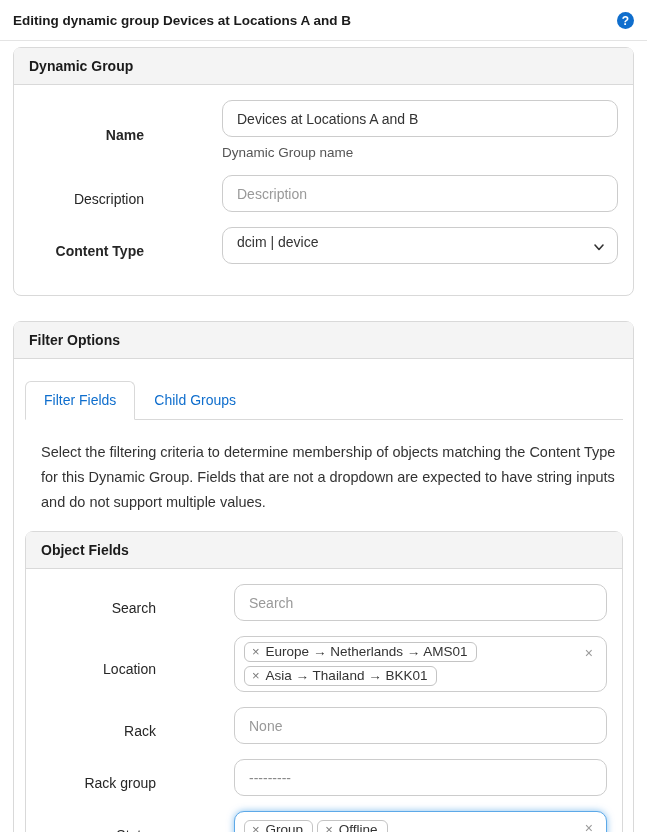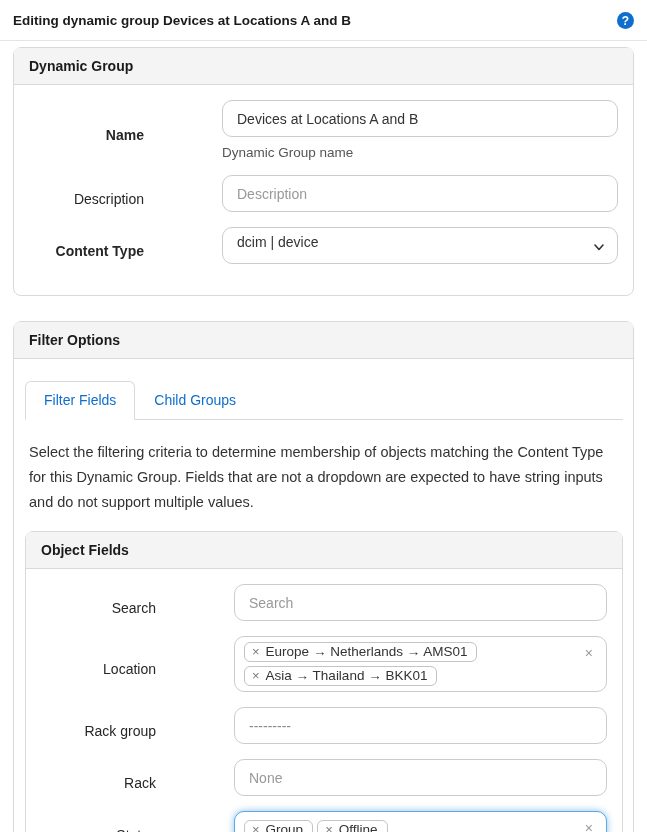--- a/index.html
+++ b/index.html
@@ -119,21 +119,21 @@
     cursor: pointer;
     border: 1px solid transparent;
     border-radius: 6px 6px 0 0;
   }
   .nav-tabs li.active .tab-link {
     background: #fff;
     border-color: #d9d9d9 #d9d9d9 #ffffff #d9d9d9;
   }
 
   .intro-text {
-    margin: 20px 0 16px 4px;
+    margin: 20px 0 16px 16px;
     font-size: 14.5px;
     line-height: 25px;
     color: #333333;
     max-width: 610px;
   }
 
   
   .multiselect {
     width: 100%;
     min-height: 37px;
@@ -257,30 +257,30 @@
               <span class="tag">
                 <span class="tag-remove">×</span>
                 <span>Asia → Thailand → BKK01</span>
               </span>
               <span class="clear-all">×</span>
             </div>
           </div>
         </div>
 
         <div class="form-row">
+          <label class="lbl">Rack</label>
+          <div class="ctl">
+            <input class="text-input" type="text" placeholder="None" style="">
+          </div>
+        </div>
+
+        <div class="form-row">
           <label class="lbl">Rack group</label>
           <div class="ctl">
             <input class="text-input muted-value" type="text" value="---------" style="">
-          </div>
-        </div>
-
-        <div class="form-row">
-          <label class="lbl">Rack</label>
-          <div class="ctl">
-            <input class="text-input" type="text" placeholder="None" style="">
           </div>
         </div>
 
         <div class="form-row">
           <label class="lbl">Status</label>
           <div class="ctl">
             <div class="multiselect focused">
               <span class="tag">
                 <span class="tag-remove">×</span>
                 <span>Group</span>

